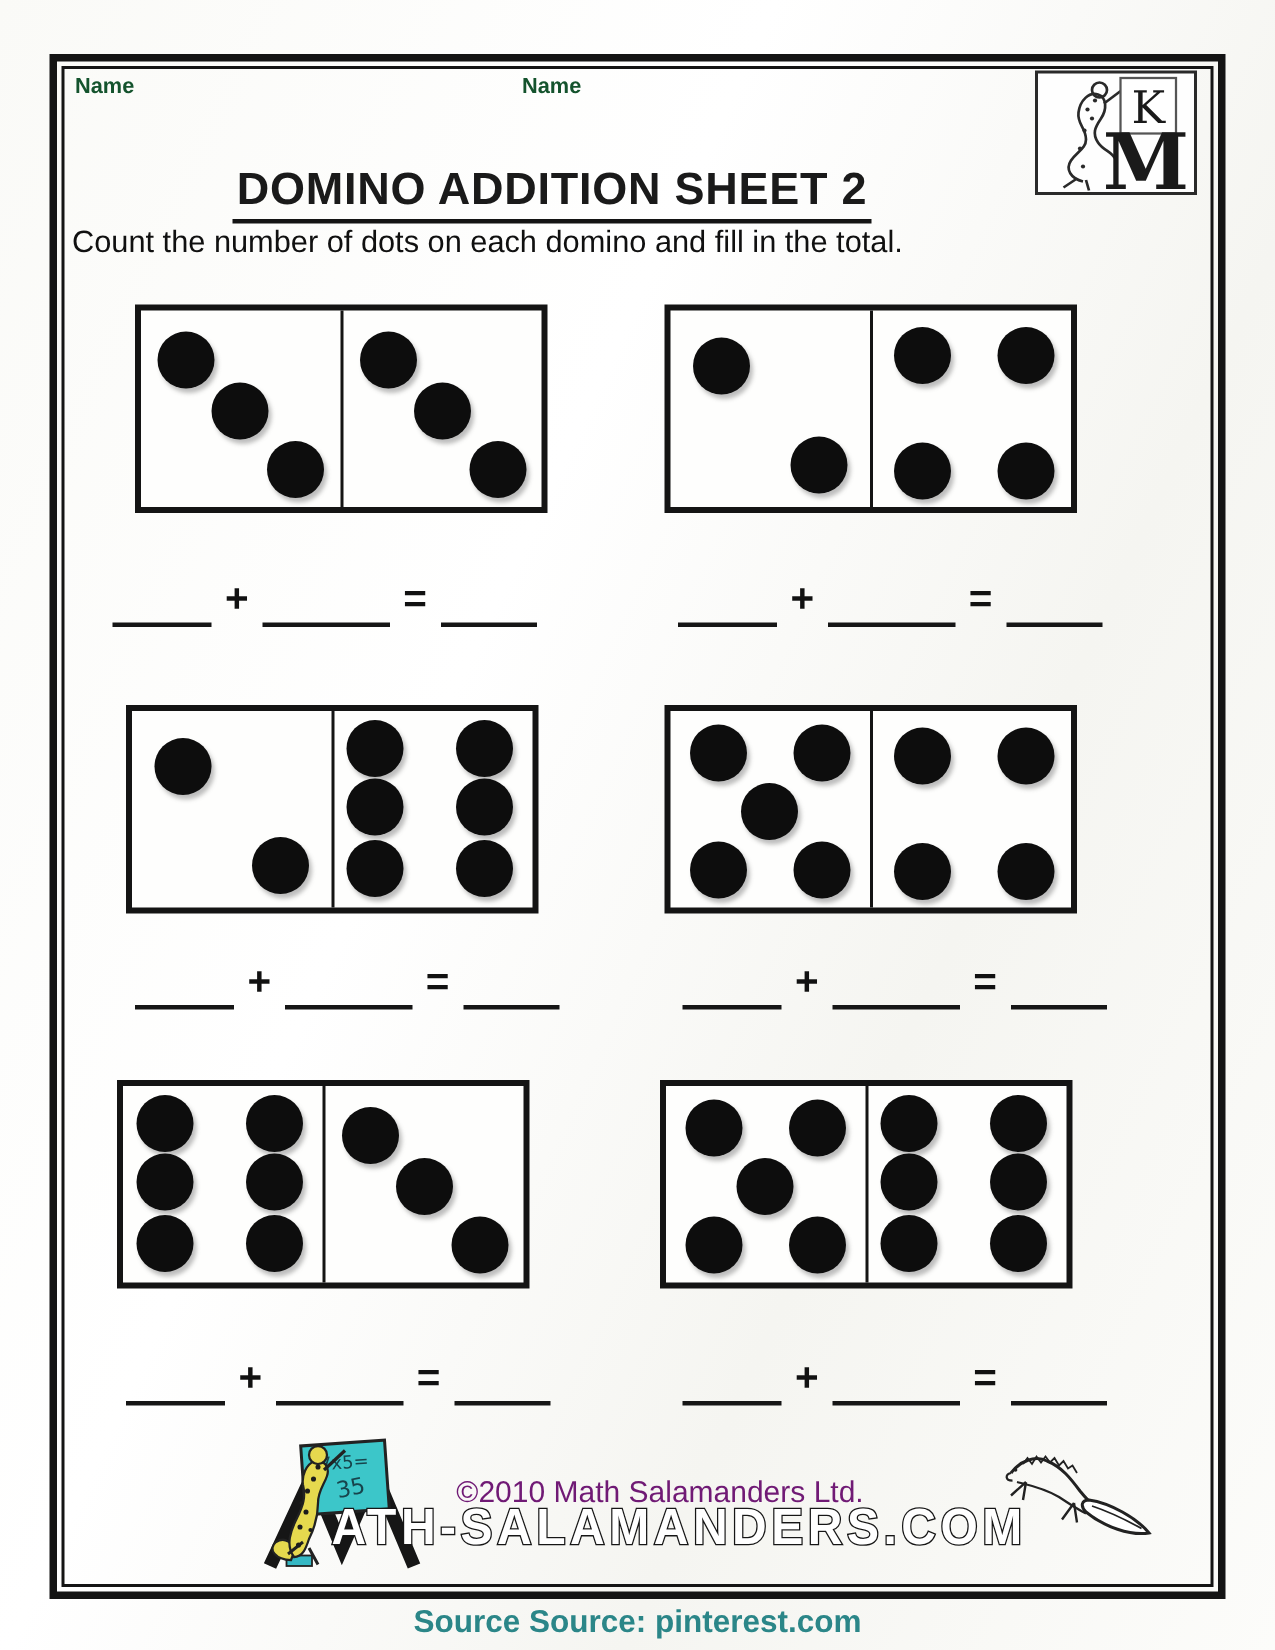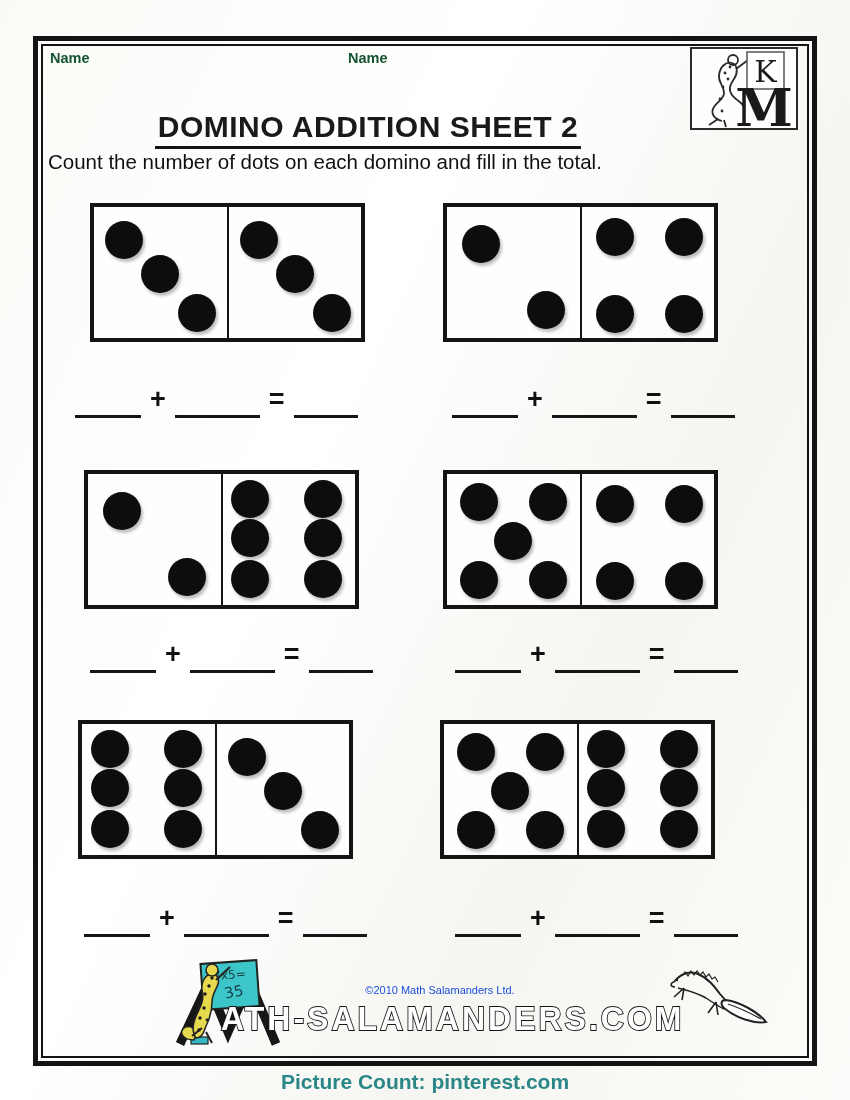--- a/index.html
+++ b/index.html
@@ -33,21 +33,21 @@
   .half{position:relative;flex:1;}
   .half.left{border-right:2px solid #141414;}
   .dot{
     position:absolute;width:38px;height:38px;border-radius:50%;background:#0d0d0d;
     transform:translate(-50%,-50%);box-shadow:2px 3px 3px rgba(110,110,110,.45);
   }
   .equation{position:absolute;display:flex;align-items:flex-end;gap:9px;}
   .blank{height:20px;border-bottom:3px solid #161616;}
   .blank.b1{width:66px}.blank.b2{width:85px}.blank.b3{width:64px}
   .op{font-size:27px;font-weight:600;line-height:1;padding-bottom:5px;color:#111;}
-  .copyright{position:absolute;left:275px;top:984px;width:330px;text-align:center;font-size:11px;color:#1d4ed8;}
+  .copyright{position:absolute;left:275px;top:984px;width:330px;text-align:center;font-size:20px;color:#701a75;}
   .site-name{
     position:absolute;left:221px;top:1000px;font-size:32px;font-weight:700;
     letter-spacing:3px;color:#ffffff;-webkit-text-stroke:1.7px #161616;
     paint-order:stroke fill;white-space:nowrap;transform:scaleY(1.06);
   }
   .easel-logo{position:absolute;left:172px;top:958px;width:112px;height:90px;}
   .newt{position:absolute;left:666px;top:956px;width:105px;height:80px;}
   .caption{
     position:absolute;left:0;top:1070px;width:850px;text-align:center;
     font-size:21px;font-weight:700;color:#2b8688;
@@ -255,13 +255,13 @@
   <path d="M12,32 C20,34 30,36 40,42 C46,46 52,50 58,53" fill="none" stroke="#222" stroke-width="1.5"></path>
   <path d="M8,26 C4,27 4,31 9,31" fill="none" stroke="#222" stroke-width="1.5"></path>
   <circle cx="11" cy="24" r="1.2" fill="#222"></circle>
   <polyline points="16,20 19,16 22,20 25,15 28,19 31,15 34,19 37,16 40,21 43,18 46,23 49,21 52,26" fill="none" stroke="#222" stroke-width="1.2"></polyline>
   <path d="M18,32 L8,41 M18,32 L16,44" fill="none" stroke="#222" stroke-width="1.6"></path>
   <path d="M50,46 L42,57 M50,46 L52,59" fill="none" stroke="#222" stroke-width="1.6"></path>
   <path d="M60,44 C74,46 92,56 100,66 C88,68 70,62 58,52 C54,48 55,44 60,44 Z" fill="#ffffff" stroke="#222" stroke-width="2"></path>
   <path d="M62,48 C74,52 86,58 95,63" fill="none" stroke="#222" stroke-width="1.2"></path>
 </svg>
 
-<div class="caption">Picture Count: pinterest.com</div>
+<div class="caption">Source Source: pinterest.com</div>
 
 </body></html>

